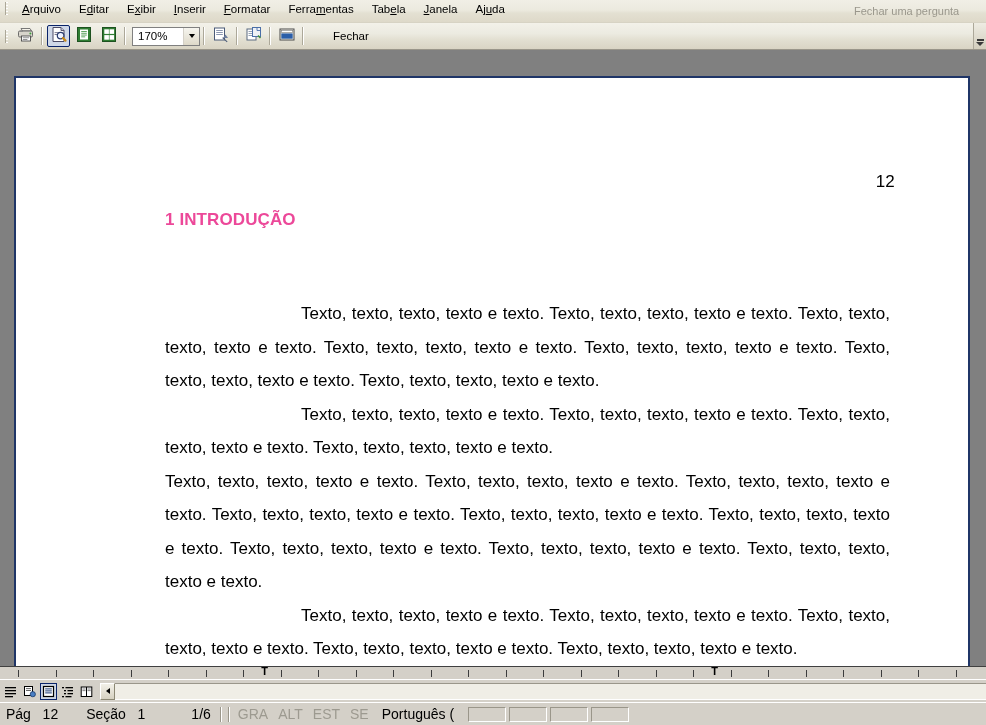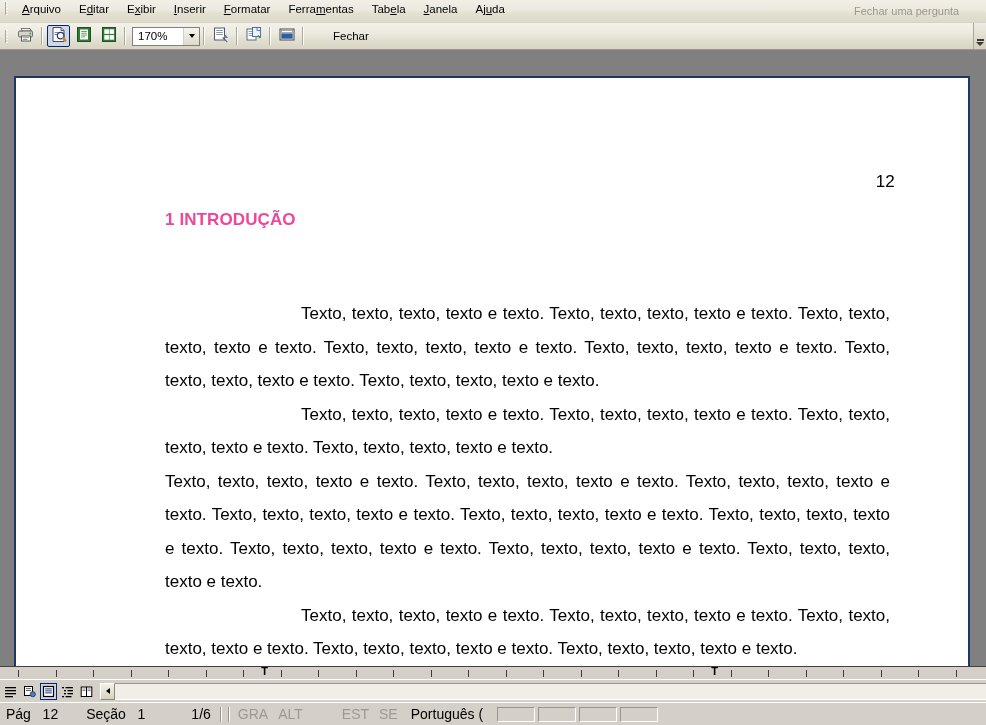--- a/index.html
+++ b/index.html
@@ -641,21 +641,21 @@
     </div>
 
     <div class="sb-div"></div>
 
 
     <div class="sb-div"></div>
 
     <div class="sb-group" id="status-indicators-host">
         <div class="sb-cell sb-dim" style="padding: 0px 5px;">GRA</div>
         <div class="sb-cell sb-dim" style="padding: 0px 5px;">ALT</div>
-        <div class="sb-cell sb-dim" style="padding: 0px 5px; margin-left: 29px;">EST</div>
+        <div class="sb-cell sb-dim" style="padding: 0px 5px;">EST</div>
         <div class="sb-cell sb-dim" style="padding: 0px 5px;">SE</div>
       </div>
 
     <div class="sb-cell" style="padding-left:8px">Português (</div>
 
     <div class="sb-blank-wrap">
       <div class="sb-blank"></div>
       <div class="sb-blank"></div>
       <div class="sb-blank"></div>
       <div class="sb-blank"></div>

